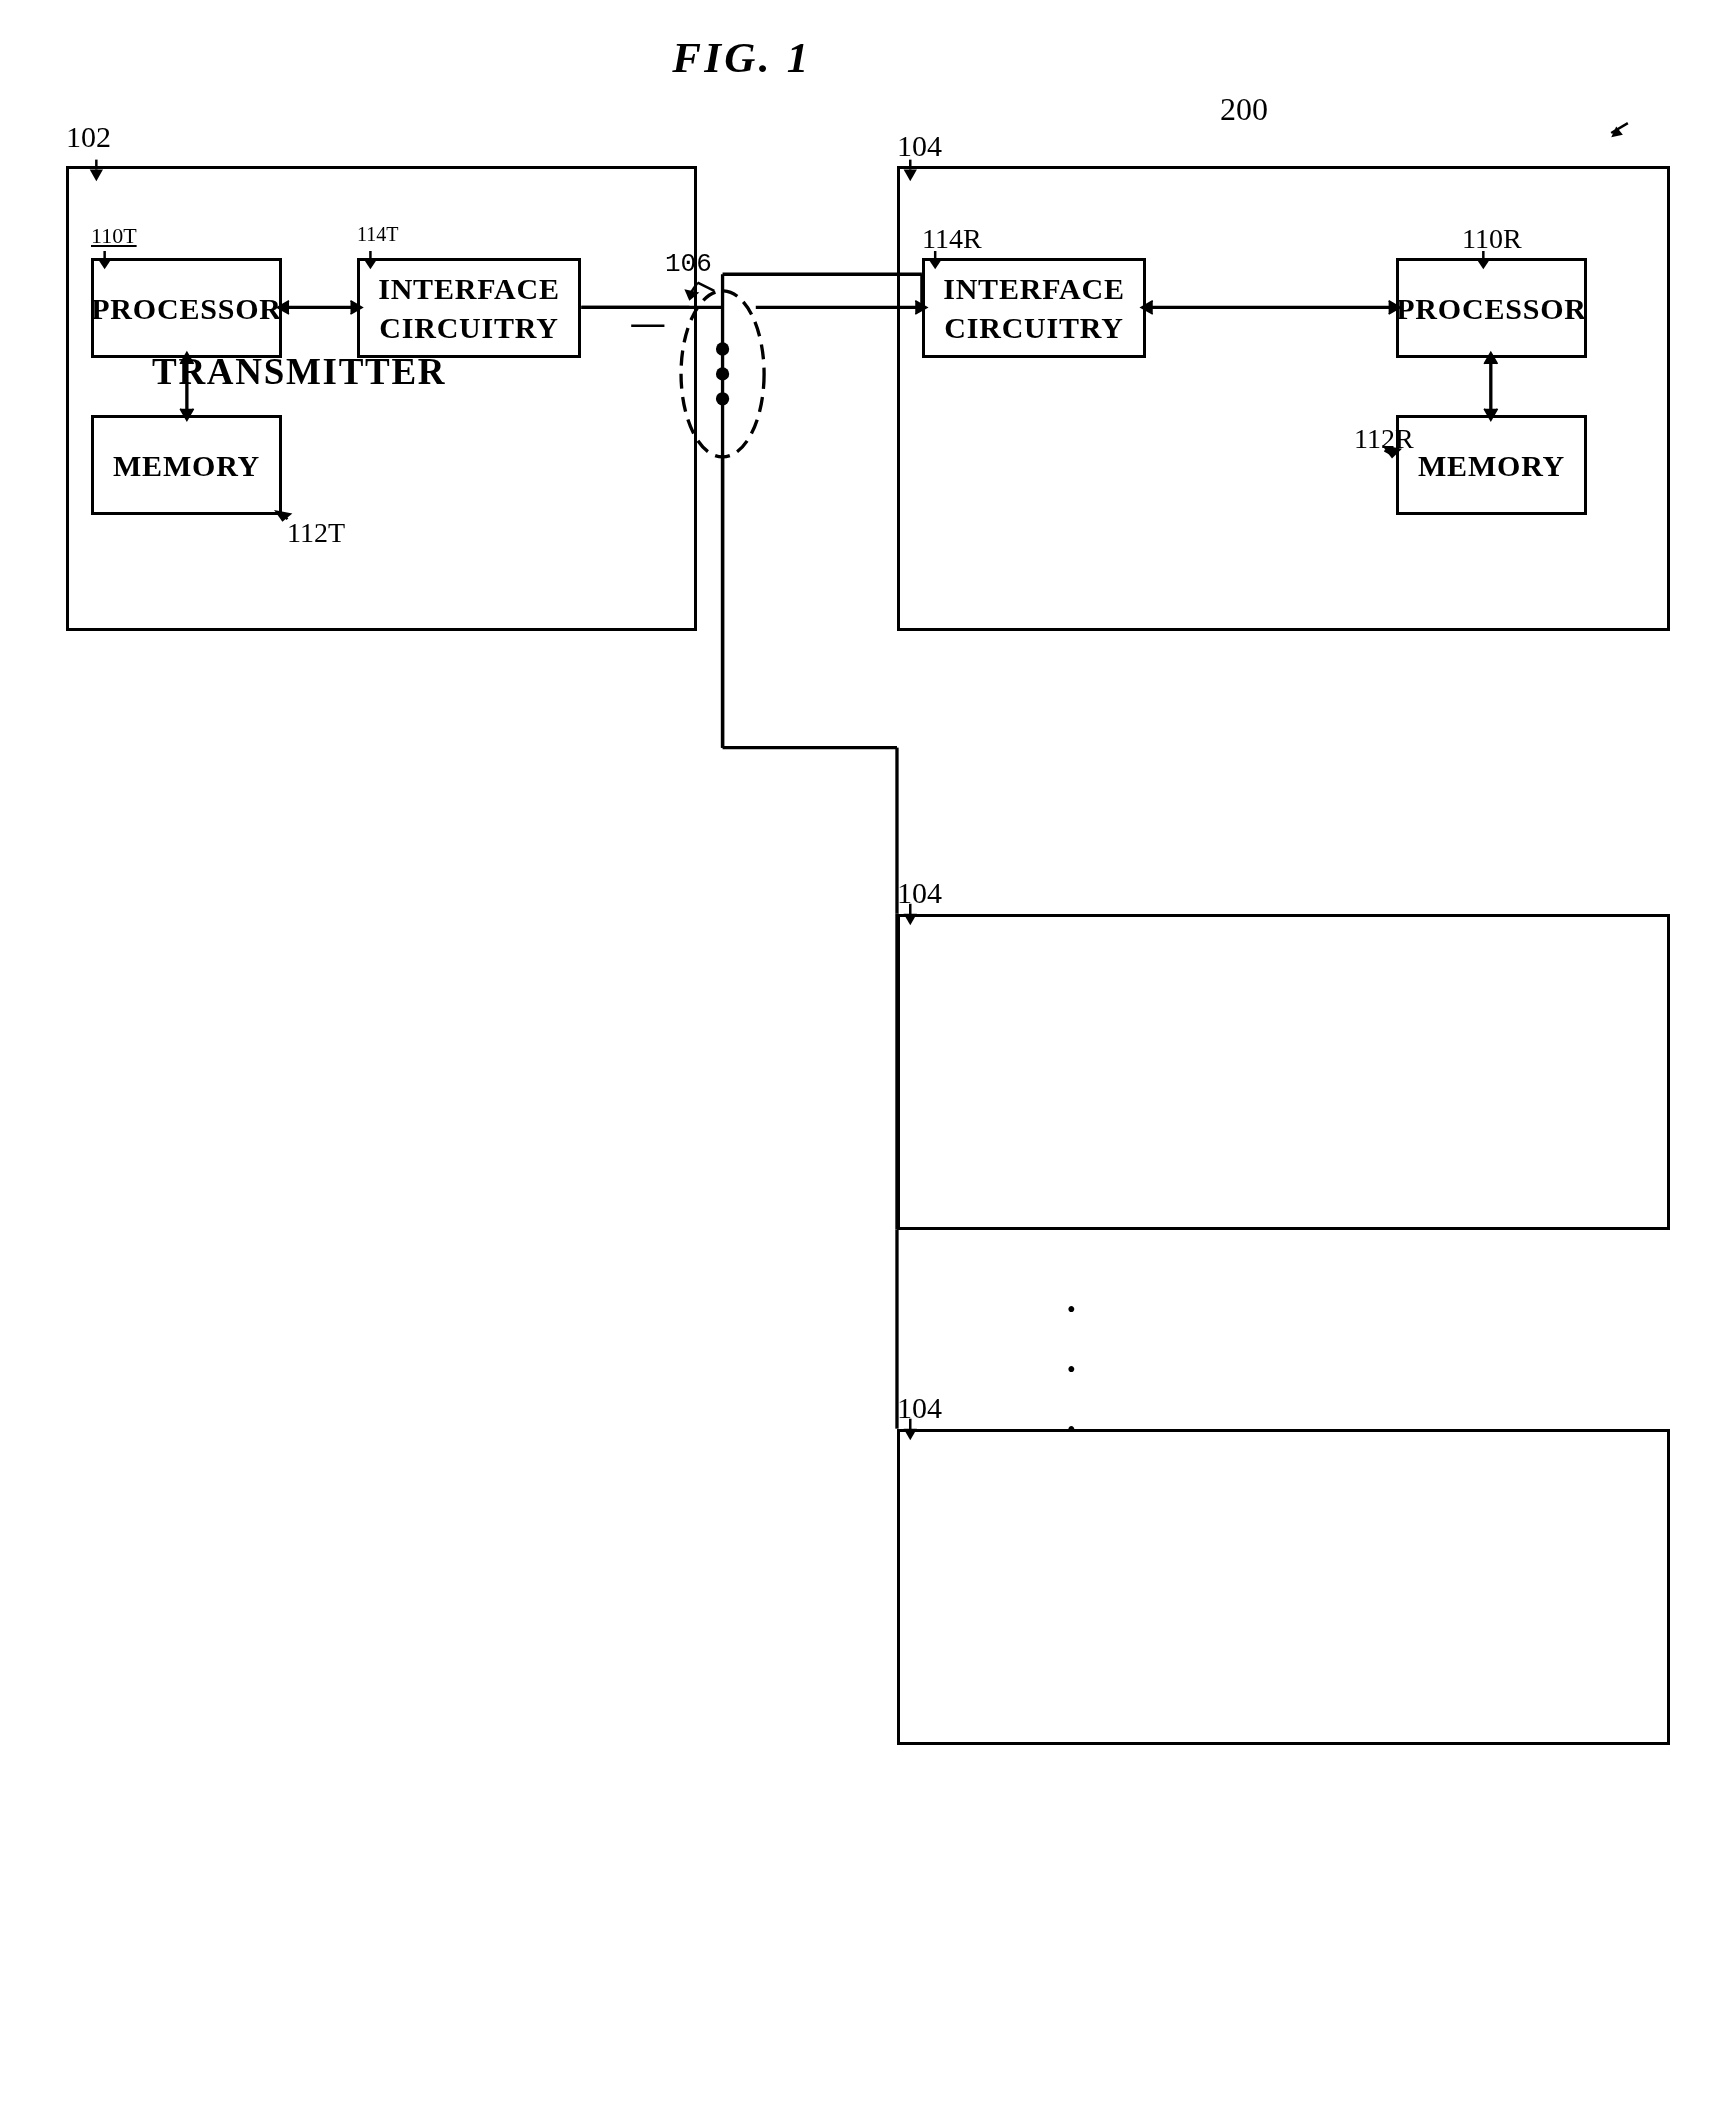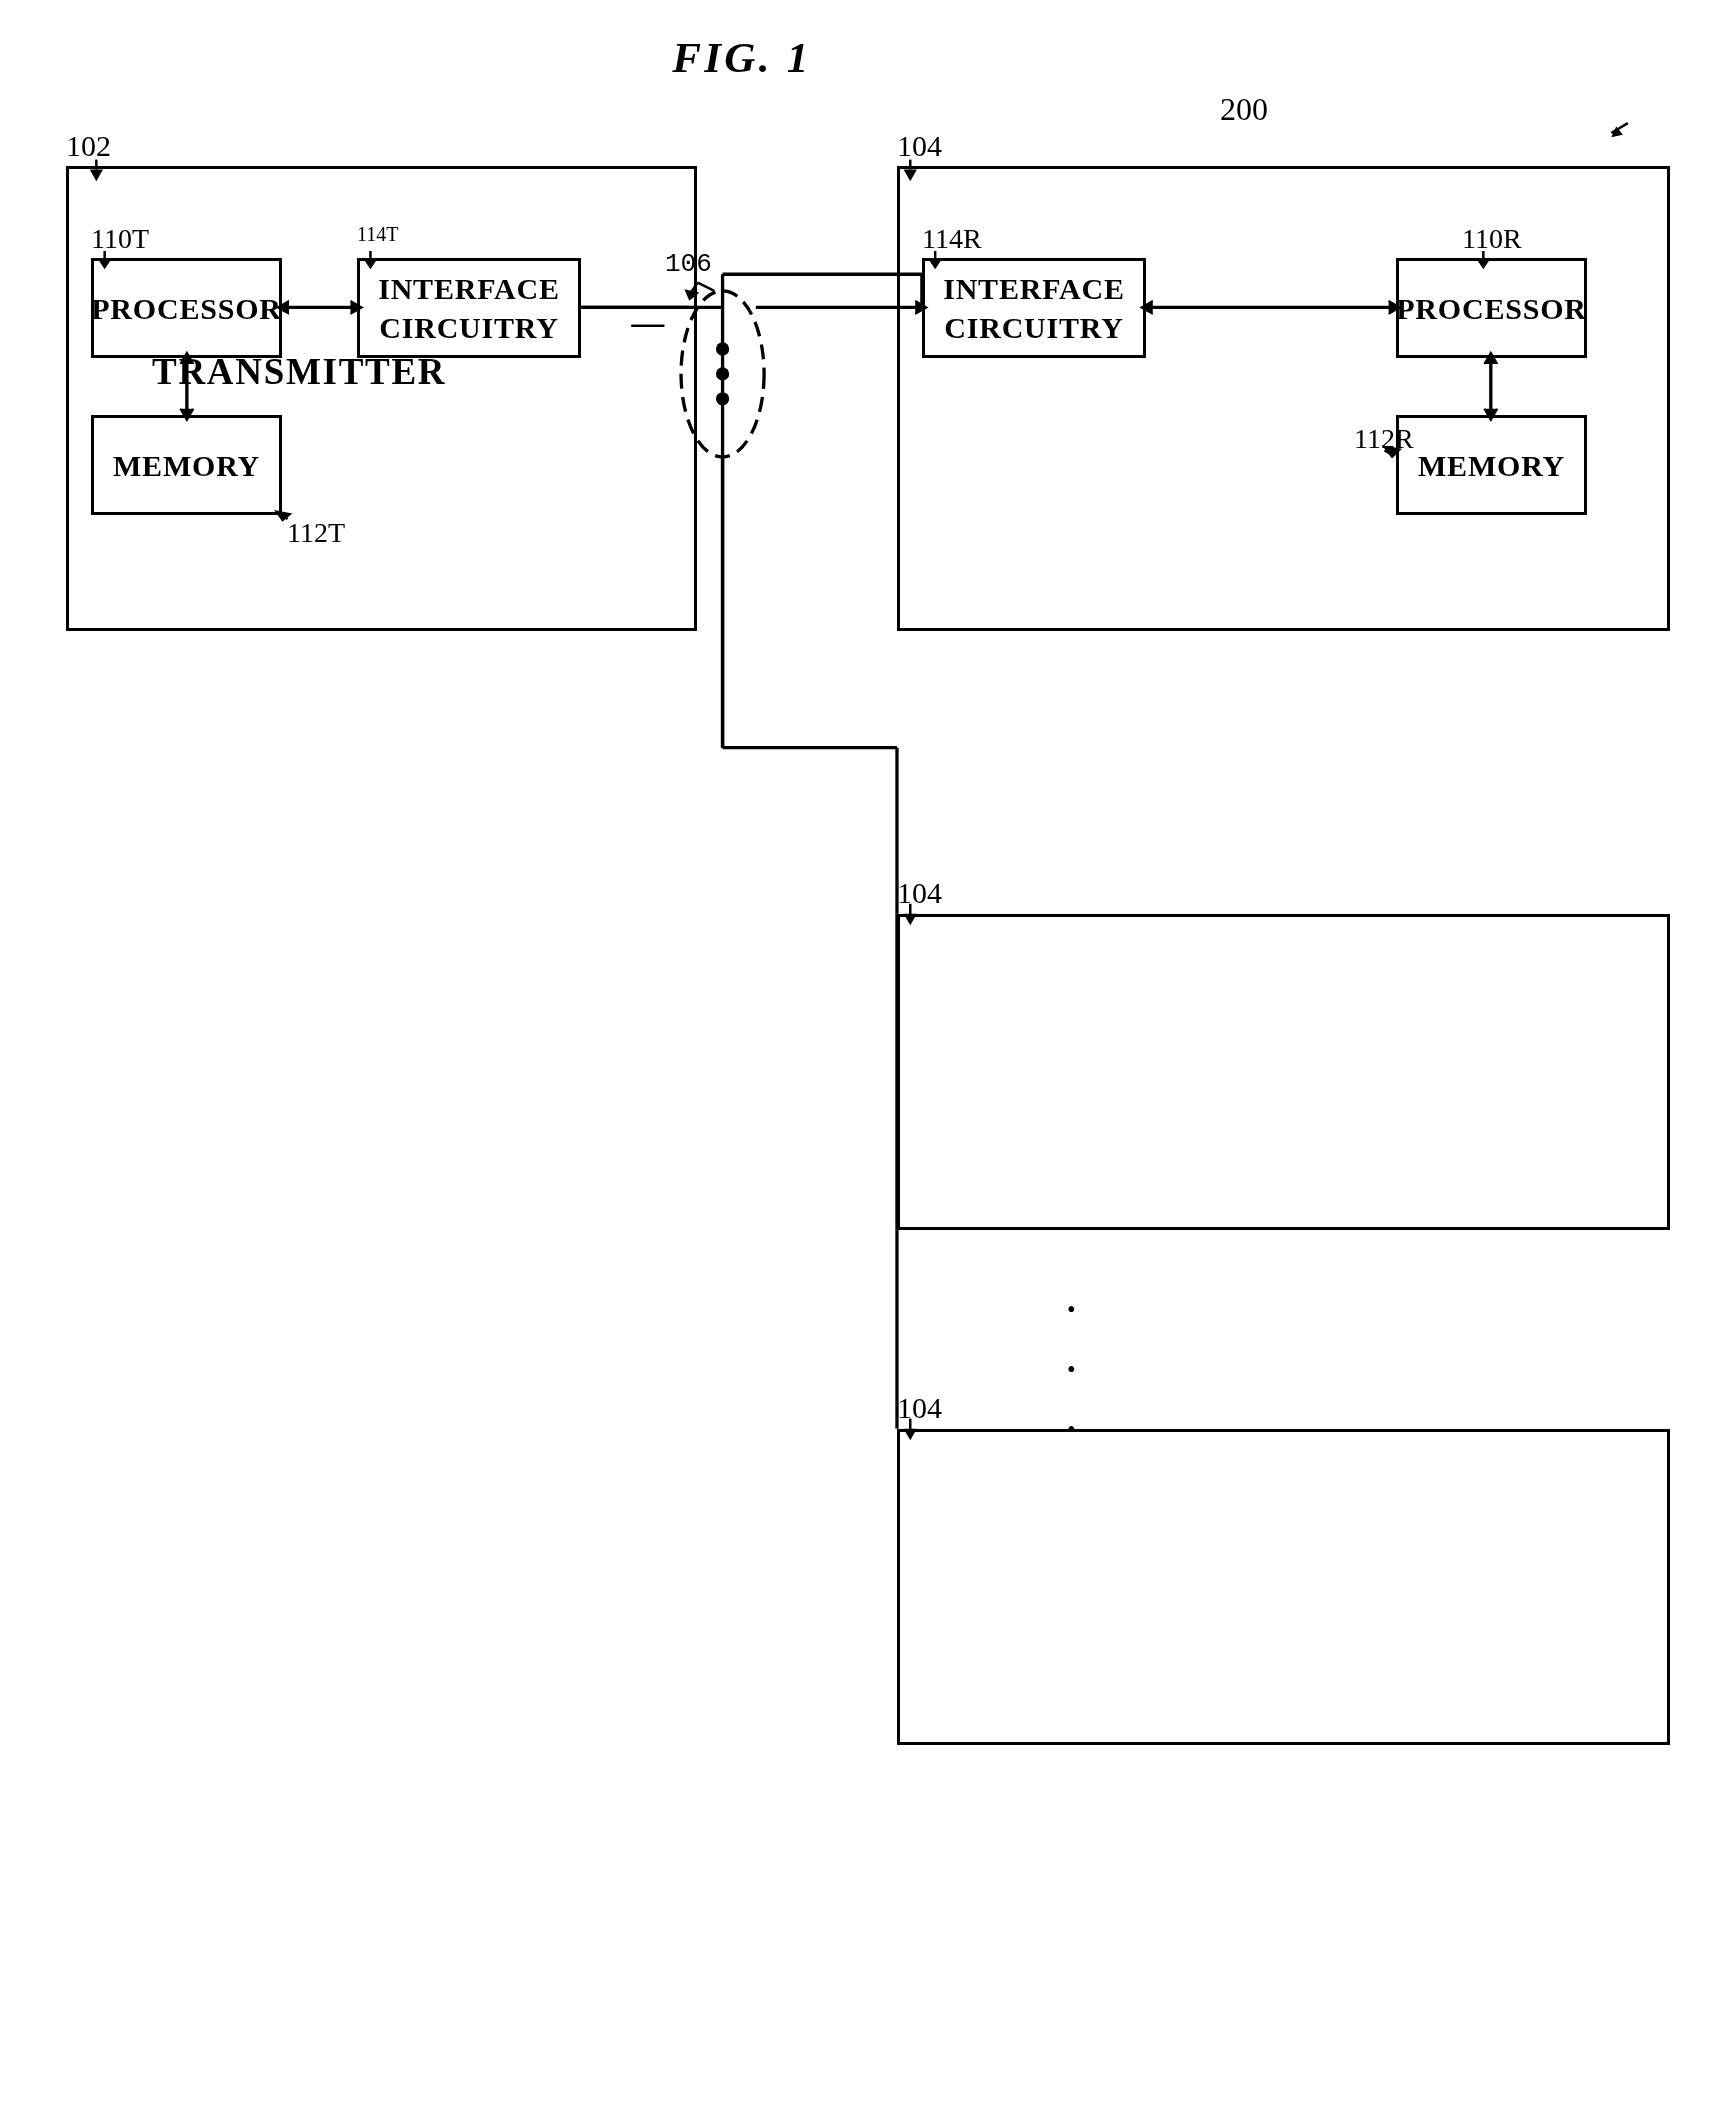--- a/index.html
+++ b/index.html
@@ -49,21 +49,21 @@
       top: 166px;
       left: 66px;
       width: 631px;
       height: 465px;
       border: 3.3px solid #000;
       padding-left: 20px;
     }
 
     .transmitter-label-ref {
       position: absolute;
-      top: 129px;
+      top: 120px;
       left: 66px;
       font-size: 30px;
       text-align: right;
     }
 
     .transmitter-title {
       position: absolute;
       top: 181px;
       left: 83px;
       font-size: 37px;
@@ -98,21 +98,22 @@
       border: 3.3px solid #000;
       display: flex;
       align-items: center;
       justify-content: center;
     }
 
     .processor-t-label-ref {
       position: absolute;
       top: 223px;
       left: 91px;
-      font-size: 28px;
+      font-size: 22px;
+      text-decoration: underline;
     }
 
     
     .interface-t-box {
       position: absolute;
       top: 258px;
       left: 357px;
       width: 224px;
       height: 100px;
       border: 3.3px solid #000;

